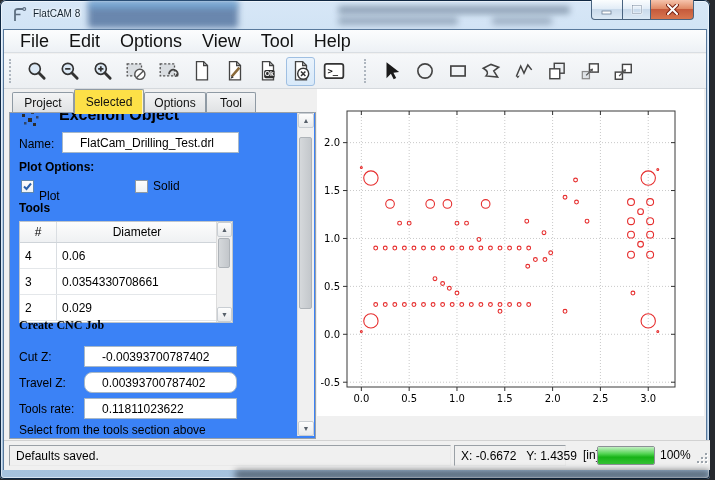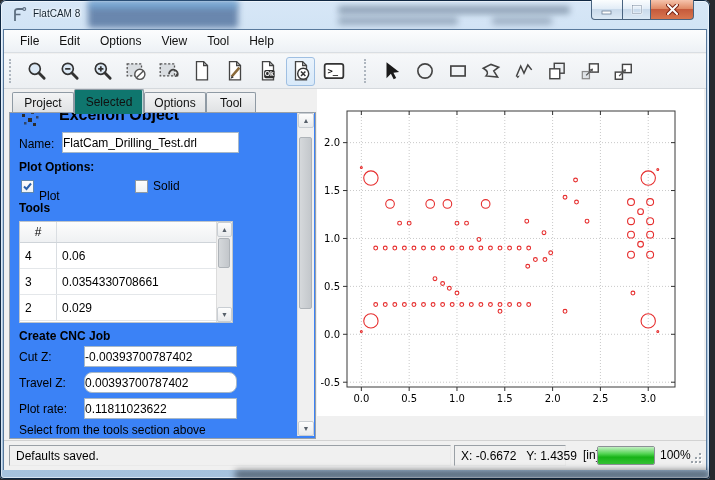--- a/index.html
+++ b/index.html
@@ -16,59 +16,59 @@
   .wbtn{height:19px;border:1px solid #49637f;border-top:none;display:flex;align-items:center;justify-content:center;
         background:linear-gradient(#fbfdfe,#e3edf7 45%,#c8d9ea 46%,#dce9f5);border-radius:0 0 4px 4px;margin-left:-1px;}
   .wbtn.min{width:30px;border-radius:0 0 0 4px;}
   .wbtn.max{width:27px;border-radius:0;}
   .wbtn.close{width:42px;background:linear-gradient(#f6c4ad,#e08b67 45%,#c4583a 46%,#d8764f);border-radius:0 0 4px 0;}
   
   #client{position:absolute;left:4px;top:30px;width:702px;height:439px;background:#f0f0f0;
           box-shadow:0 0 0 1px #59799c;}
   #menubar{position:absolute;left:0;top:0;width:100%;height:23px;background:linear-gradient(#fcfdfe,#edf1f5);
            border-bottom:1px solid #d9dee3;display:flex;align-items:center;padding-left:6px;box-sizing:border-box;}
-  .menu-item{font-size:12px;color:#111;padding:6px 10px;border-radius:2px;}
+  .menu-item{font-size:18px;color:#111;padding:6px 10px;border-radius:2px;}
   #toolbar{position:absolute;left:0;top:24px;width:100%;height:34px;background:linear-gradient(#f6f8fa,#eceff2);
            border-bottom:1px solid #d5d9dd;display:flex;align-items:center;}
   .tb-handle{width:3px;height:24px;border-left:2px dotted #aeb6bf;margin:0 6px 0 5px;}
   .tb-btn{width:27px;height:27px;display:flex;align-items:center;justify-content:center;border:1px solid transparent;border-radius:3px;margin:0 2px;}
   .tb-btn.pressed{border-color:#9fbfe2;background:linear-gradient(#eaf3fc,#d8e9f9);}
   
   #tabstrip{position:absolute;left:0;top:58px;width:100%;height:25px;}
   .tab{position:absolute;top:4px;height:20px;border:1px solid #8f9aa4;border-bottom:none;border-radius:2px 2px 0 0;
        background:linear-gradient(#f3f4f5,#dfe1e3);font-size:12px;color:#111;display:flex;align-items:center;justify-content:center;}
-  .tab.active{top:1px;height:24px;background:#0f766e;z-index:3;box-shadow:-1px 0 0 rgba(255,255,255,.7) inset;}
+  .tab.active{top:1px;height:24px;background:#fde047;z-index:3;box-shadow:-1px 0 0 rgba(255,255,255,.7) inset;}
   
   #pane{position:absolute;left:5px;top:82px;width:305px;height:325px;border:1px solid #98a0a8;background:#3b82f6;
         overflow:hidden;z-index:2;}
   .bold-label{font-size:12px;font-weight:bold;color:#000;position:absolute;}
   .plain-label{font-size:12px;color:#000;position:absolute;}
   .txt-input{position:absolute;border:1px solid #a7b8c8;background:#fff;font-family:"Liberation Sans",sans-serif;
-             font-size:12px;color:#000;padding:0 0;box-sizing:border-box;height:21px;}
+             font-size:12px;color:#000;padding:0 17px;box-sizing:border-box;height:21px;}
   .checkbox{position:absolute;width:13px;height:13px;border:1px solid #8e9aa5;background:linear-gradient(#fdfdfd,#eef2f5);box-sizing:border-box;}
   #pane-heading{position:absolute;left:49px;top:-7px;font-size:16px;font-weight:bold;color:#000;}
   
   #tools-table{position:absolute;left:9px;top:108px;width:214px;height:102px;border:1px solid #bfc6cc;background:#fff;box-sizing:border-box;}
   .tt-header{display:flex;height:20px;background:linear-gradient(#fdfdfd,#eff1f3);border-bottom:1px solid #cfd4d9;}
   .tt-header div{font-size:12px;color:#000;display:flex;align-items:center;justify-content:center;}
   .tt-col-num{width:37px;border-right:1px solid #dadee2;box-sizing:border-box;}
   .tt-col-dia{width:160px;box-sizing:border-box;}
   .tt-row{display:flex;height:25px;border-bottom:1px solid #e4e7ea;}
   .tt-row div{font-size:12px;color:#000;display:flex;align-items:center;padding-left:5px;box-sizing:border-box;}
   
   .sb-track{position:absolute;background:#f0f0f0;border-left:1px solid #dcdcdc;}
   .sb-arrow{position:absolute;left:0;width:100%;height:15px;display:flex;align-items:center;justify-content:center;
             font-size:7px;color:#57606a;background:linear-gradient(#fdfdfd,#e8eaec);border:1px solid #c9ced3;box-sizing:border-box;border-radius:2px;}
   .sb-thumb{position:absolute;left:1px;background:linear-gradient(90deg,#d5d8db,#c3c7cb);border:1px solid #aeb3b8;border-radius:2px;box-sizing:border-box;}
   
   #canvas{position:absolute;left:313px;top:59px;width:387px;height:327px;background:#fff;z-index:1;}
   #delta-box{position:absolute;left:312px;top:389px;width:382px;height:18px;border:1px solid #8f979e;background:#f6f6f6;
              font-size:12px;color:#000;display:flex;align-items:center;padding-left:6px;box-sizing:border-box;white-space:pre;}
   
-  #statusbar{position:absolute;left:0;top:410px;width:100%;height:29px;background:#f0f0f0;border-top:1px solid #d2d2d2;}
+  #statusbar{position:absolute;left:0;top:410px;width:100%;height:29px;background:#f0f0f0;border-top:1px solid #d2d2d2;padding-left:6px;}
   .sunken{border:1px solid;border-color:#9aa0a6 #e9e9e9 #e9e9e9 #9aa0a6;display:flex;align-items:center;
           font-size:12px;color:#000;padding-left:6px;box-sizing:border-box;white-space:pre;}
   #progress{position:absolute;left:593px;top:5px;width:58px;height:19px;border:1px solid #8c9196;border-radius:2px;
             background:#e6e6e6;overflow:hidden;box-sizing:border-box;}
   #progress .fill{height:100%;background:linear-gradient(#c2f0c2,#52d452 40%,#17b317 60%,#35c235);}
   #grip{position:absolute;right:5px;bottom:5px;width:12px;height:12px;}
   #grip i{position:absolute;width:2px;height:2px;background:#9aa2aa;box-shadow:1px 1px 0 #fff;}
 </style>
 </head>
 <body>
@@ -321,20 +321,21 @@
         <span class="plain-label" style="left:29px;top:76px;">Plot</span>
 
         <span class="checkbox" style="left:125px;top:67px;"></span>
         <span class="plain-label" style="left:143px;top:66px;">Solid</span>
 
         <span class="bold-label" style="left:9px;top:88px;">Tools</span>
 
         <div id="tools-table">
           <div class="tt-header">
             <div class="tt-col-num">#</div>
+            <div class="tt-col-dia">Diameter</div>
           </div>
           <div id="tt-body">
               <div class="tt-row">
                 <div class="tt-col-num" style="justify-content:flex-start;">4</div>
                    <div class="tt-col-dia">0.06</div>
               </div>
               <div class="tt-row">
                 <div class="tt-col-num" style="justify-content:flex-start;">3</div>
                    <div class="tt-col-dia">0.0354330708661</div>
               </div>
@@ -343,27 +344,27 @@
                    <div class="tt-col-dia">0.029</div>
               </div>
             </div>
           <div class="sb-track" style="right:0;top:0;width:15px;height:100px;">
             <div class="sb-arrow" style="top:0;">▲</div>
             <div class="sb-thumb" style="top:16px;width:12px;height:30px;"></div>
             <div class="sb-arrow" style="bottom:0;">▼</div>
           </div>
         </div>
 
-        <span class="bold-label" style="left:9px;top:216px;">Create CNC Job</span>
+        <span class="bold-label" style="left:9px;top:205px;font-family:Liberation Serif, serif;">Create CNC Job</span>
         <div id="cnc-fields">
             <span class="plain-label" style="left: 9px; top: 237px;">Cut Z:</span>
             <input class="txt-input" readonly="" value="-0.00393700787402" style="left: 74px; top: 233px; width: 153px;">
             <span class="plain-label" style="left: 9px; top: 263px;">Travel Z:</span>
             <input class="txt-input" readonly="" value="0.00393700787402" style="left: 74px; top: 259px; width: 153px; border-radius: 8px;">
-            <span class="plain-label" style="left: 9px; top: 289px;">Plot rate:</span>
+            <span class="plain-label" style="left: 9px; top: 289px;">Tools rate:</span>
             <input class="txt-input" readonly="" value="0.11811023622" style="left: 74px; top: 285px; width: 153px;">
           </div>
         <span class="plain-label" style="left:9px;top:310px;">Select from the tools section above</span>
 
         <div class="sb-track" style="left:287px;top:0;width:16px;height:323px;">
           <div class="sb-arrow" style="top:0;">▲</div>
           <div class="sb-thumb" style="top:24px;width:13px;height:172px;"></div>
           <div class="sb-arrow" style="bottom:0;">▼</div>
         </div>
       </div>

